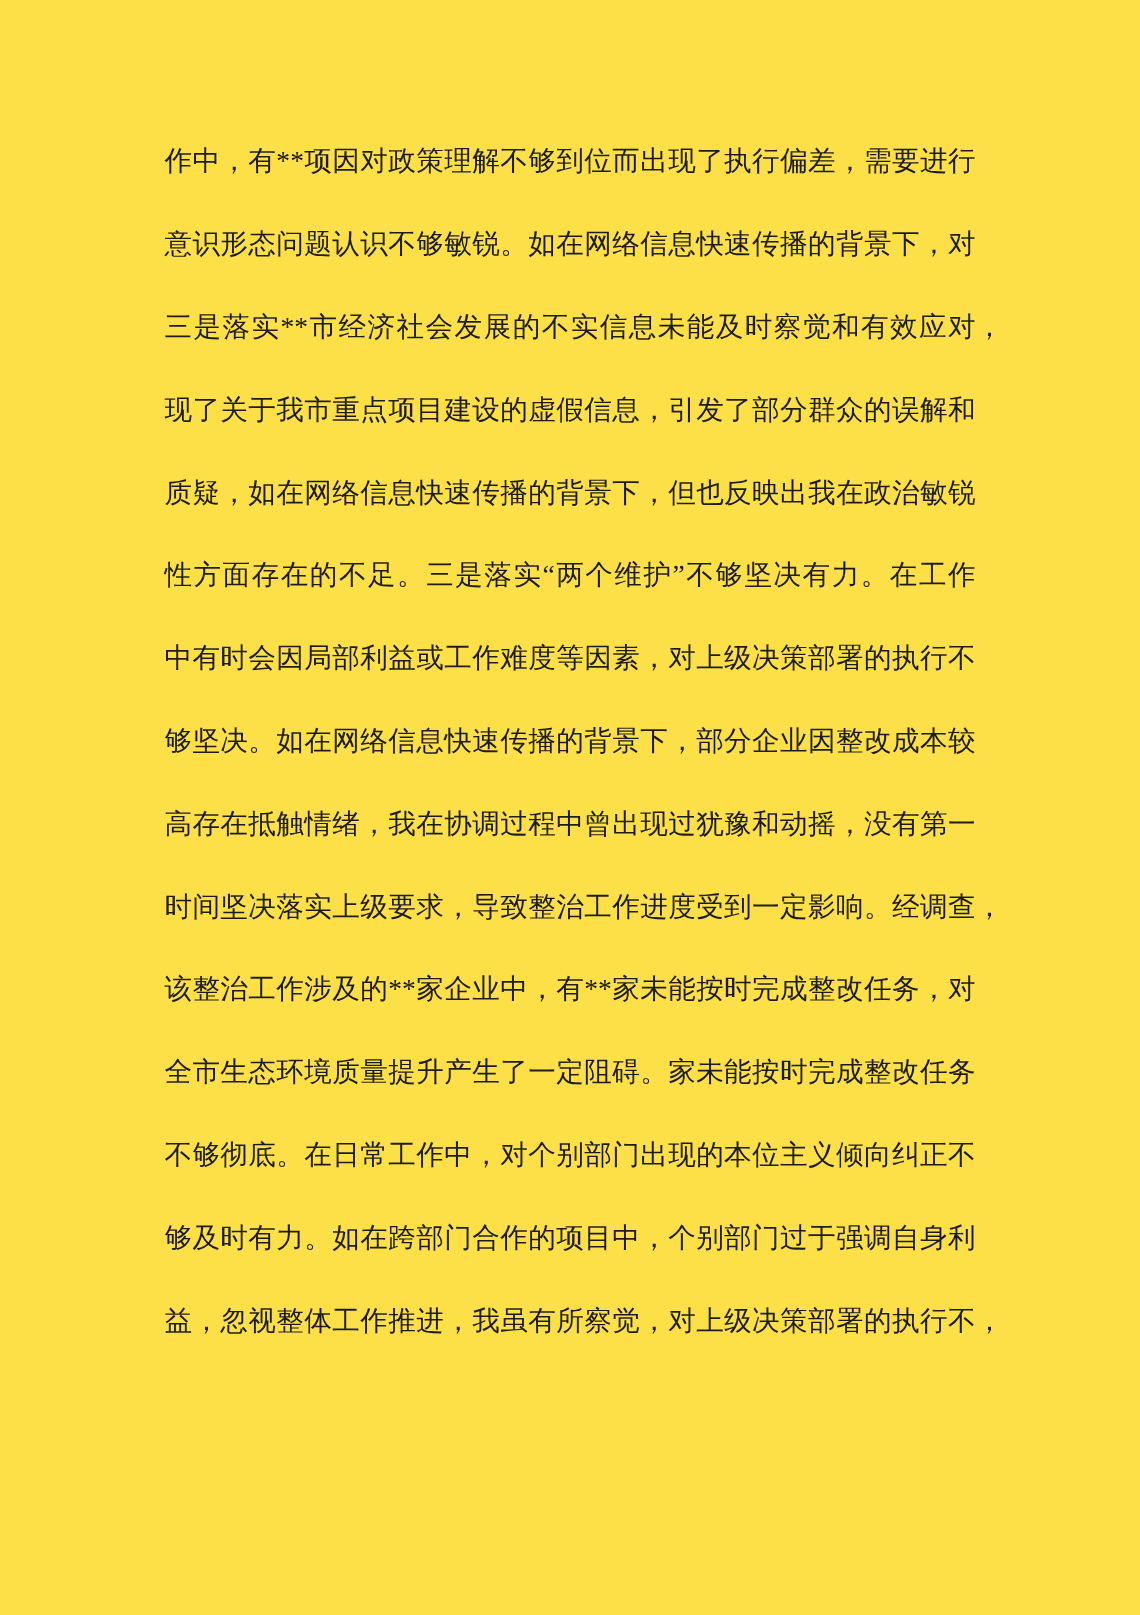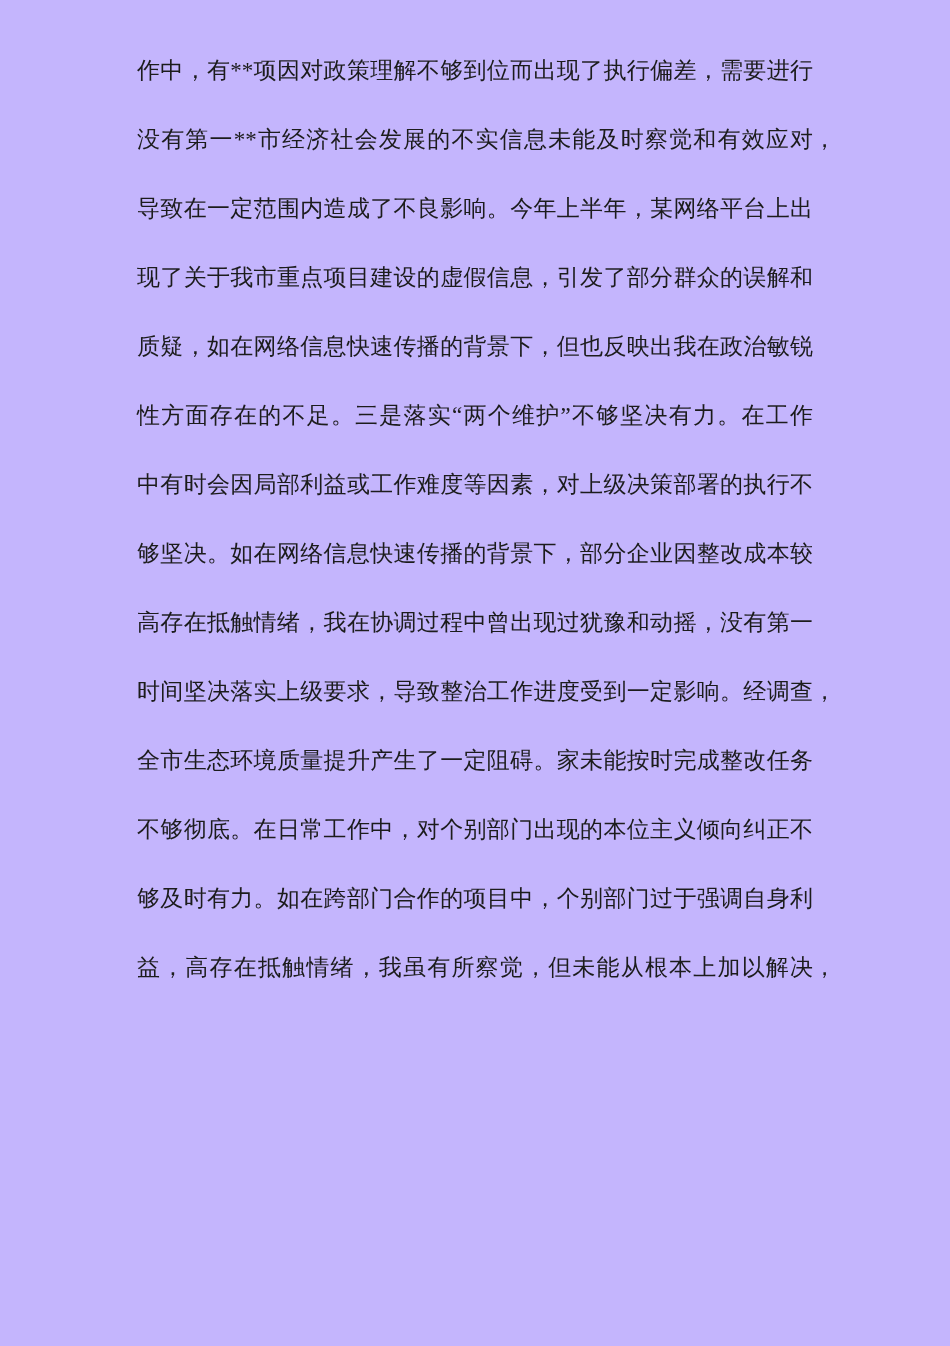--- a/index.html
+++ b/index.html
@@ -11,22 +11,22 @@
     width: 950px;
     height: 1346px;
     overflow: hidden;
     font-family: "Liberation Serif", serif;
     color: #1c1c1c;
   }
   .doc-page {
     box-sizing: border-box;
     width: 950px;
     height: 1346px;
-    padding: 36px 137px 0 137px;
-    background: #c4b5fd;
+    padding: 100px 137px 0 137px;
+    background: #fde047;
   }
   .text-line {
     position: relative;
     width: 676px;
     height: 69px;
     line-height: 69px;
     font-size: 23px;
     font-weight: 400;
     letter-spacing: 0;
     text-align: justify;
@@ -39,26 +39,27 @@
     left: 676px;
     top: 0;
     white-space: nowrap;
   }
 </style>
 </head>
 <body>
 
 <div class="doc-page">
   <div class="text-line"><span>作中，有**项因对政策理解不够到位而出现了执行偏差，需要进行</span><span class="hang"></span></div>
-  <div class="text-line"><span>没有第一**市经济社会发展的不实信息未能及时察觉和有效应对</span><span class="hang">，</span></div>
-  <div class="text-line"><span>导致在一定范围内造成了不良影响。今年上半年，某网络平台上出</span><span class="hang"></span></div>
+  <div class="text-line"><span>意识形态问题认识不够敏锐。如在网络信息快速传播的背景下，对</span><span class="hang"></span></div>
+  <div class="text-line"><span>三是落实**市经济社会发展的不实信息未能及时察觉和有效应对</span><span class="hang">，</span></div>
   <div class="text-line"><span>现了关于我市重点项目建设的虚假信息，引发了部分群众的误解和</span><span class="hang"></span></div>
   <div class="text-line"><span>质疑，如在网络信息快速传播的背景下，但也反映出我在政治敏锐</span><span class="hang"></span></div>
   <div class="text-line"><span>性方面存在的不足。三是落实“两个维护”不够坚决有力。在工作</span><span class="hang"></span></div>
   <div class="text-line"><span>中有时会因局部利益或工作难度等因素，对上级决策部署的执行不</span><span class="hang"></span></div>
   <div class="text-line"><span>够坚决。如在网络信息快速传播的背景下，部分企业因整改成本较</span><span class="hang"></span></div>
   <div class="text-line"><span>高存在抵触情绪，我在协调过程中曾出现过犹豫和动摇，没有第一</span><span class="hang"></span></div>
   <div class="text-line"><span>时间坚决落实上级要求，导致整治工作进度受到一定影响。经调查</span><span class="hang">，</span></div>
+  <div class="text-line"><span>该整治工作涉及的**家企业中，有**家未能按时完成整改任务，对</span><span class="hang"></span></div>
   <div class="text-line"><span>全市生态环境质量提升产生了一定阻碍。家未能按时完成整改任务</span><span class="hang"></span></div>
   <div class="text-line"><span>不够彻底。在日常工作中，对个别部门出现的本位主义倾向纠正不</span><span class="hang"></span></div>
   <div class="text-line"><span>够及时有力。如在跨部门合作的项目中，个别部门过于强调自身利</span><span class="hang"></span></div>
-  <div class="text-line"><span>益，高存在抵触情绪，我虽有所察觉，但未能从根本上加以解决</span><span class="hang">，</span></div>
+  <div class="text-line"><span>益，忽视整体工作推进，我虽有所察觉，对上级决策部署的执行不</span><span class="hang">，</span></div>
 </div>
 
 </body></html>

